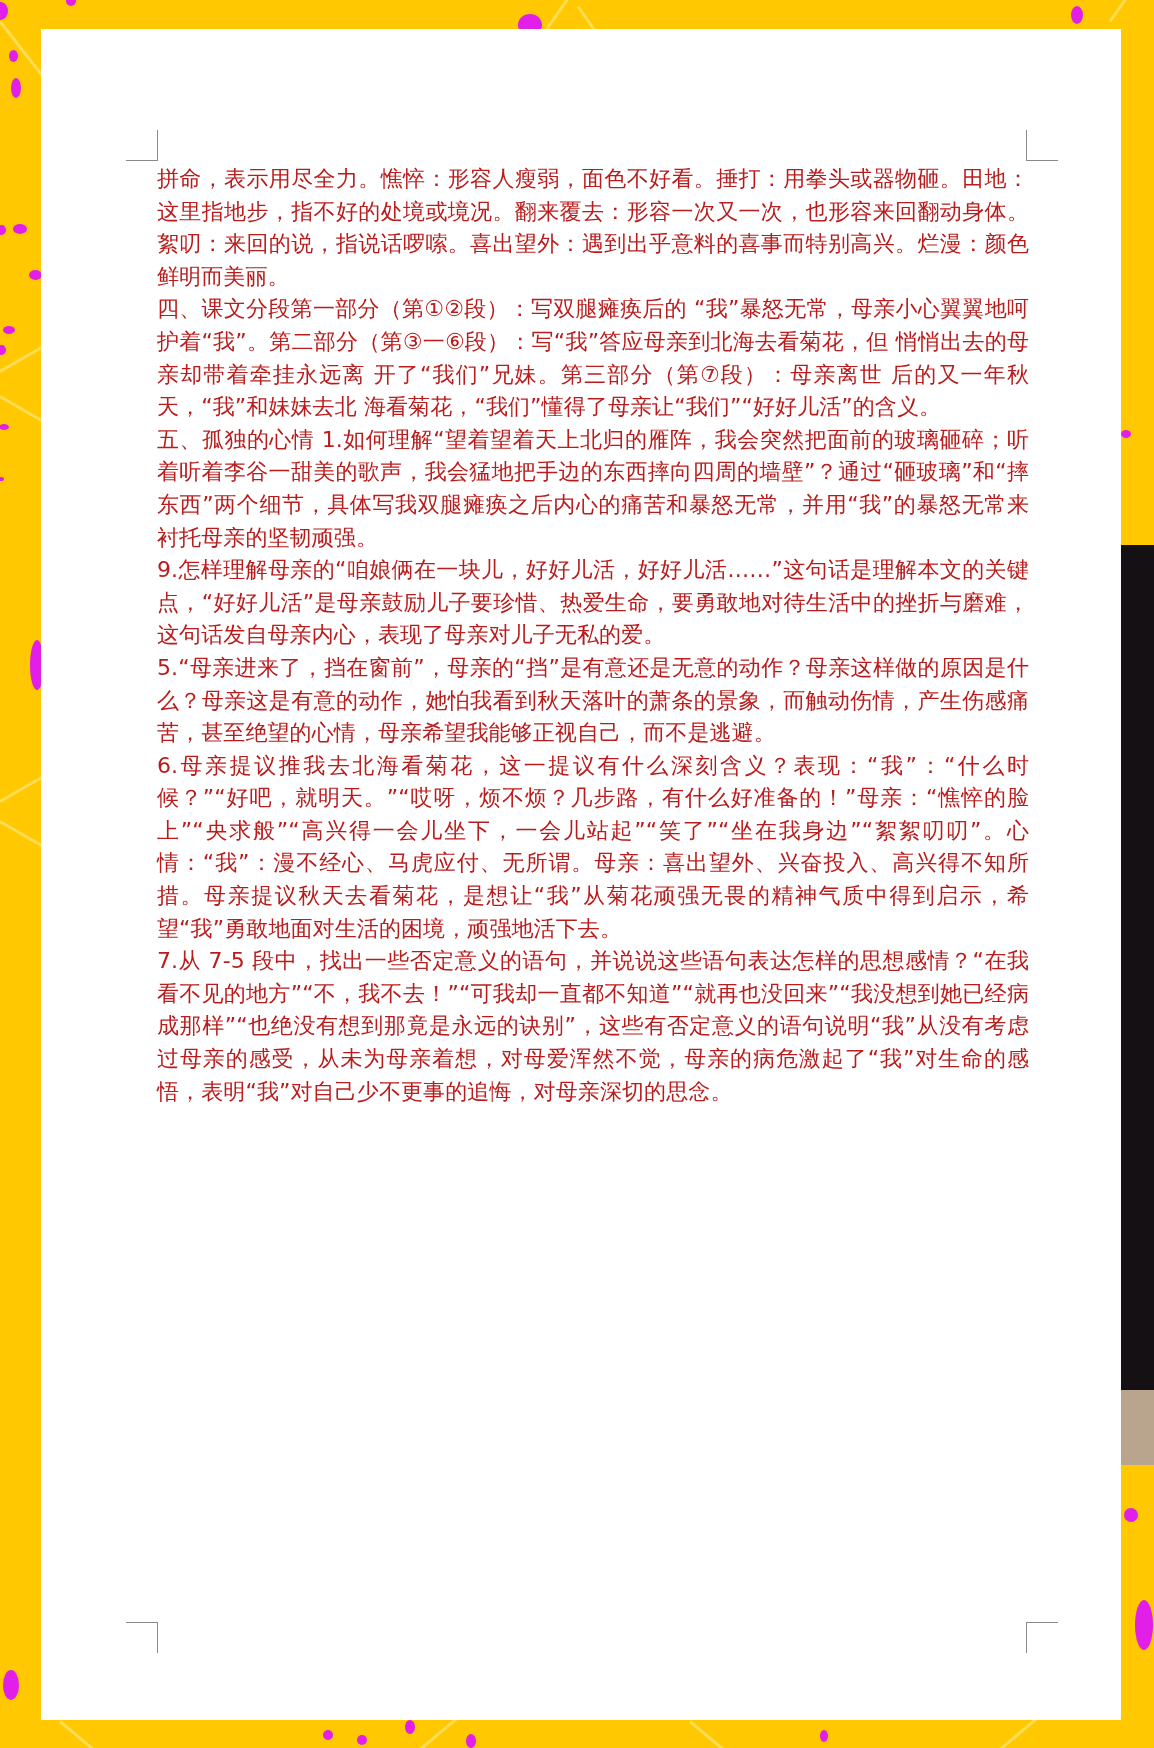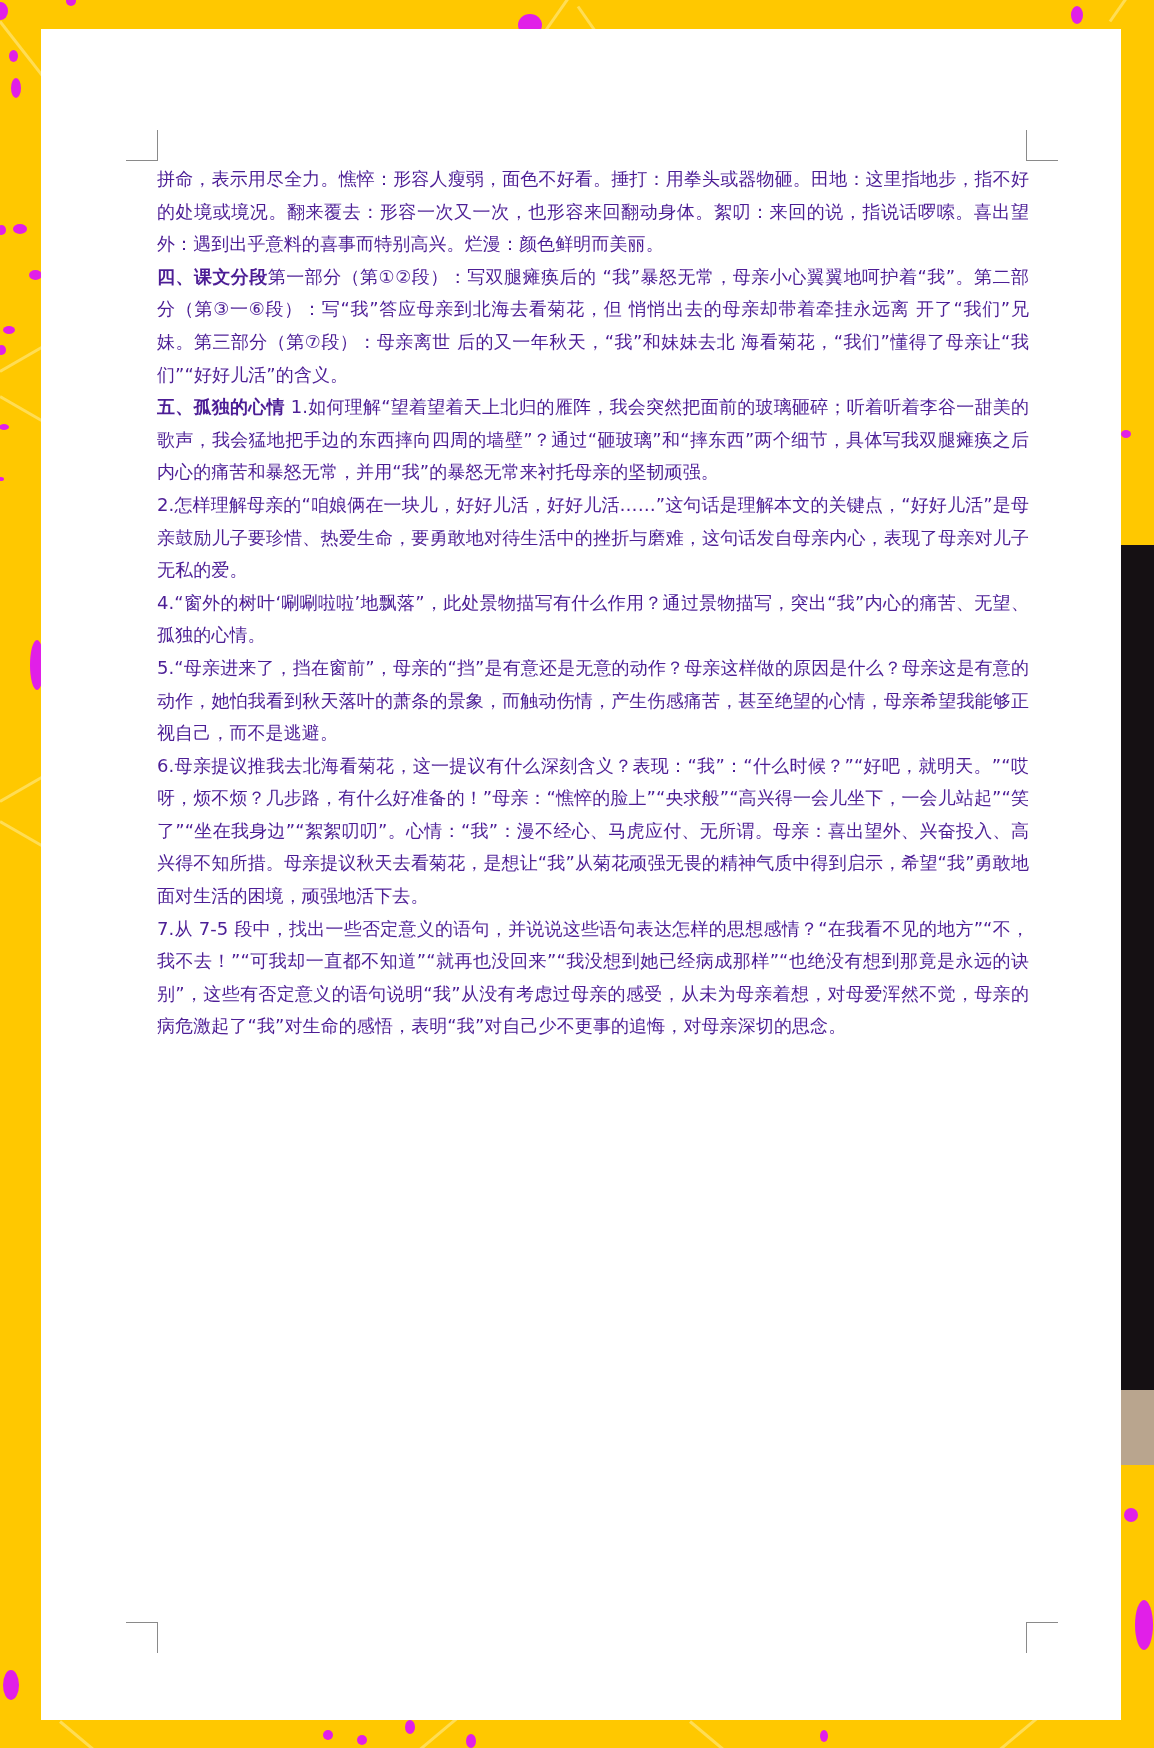--- a/index.html
+++ b/index.html
@@ -12,25 +12,25 @@
   .dot { position: absolute; border-radius: 50%; background: #e11fe8; }
   .dark-strip { position: absolute; left: 1121px; top: 545px; width: 33px; height: 845px; background: #151013; }
   .beige-strip { position: absolute; left: 1121px; top: 1390px; width: 33px; height: 75px; background: #b9a58e; }
   .page {
     position: absolute; left: 41px; top: 29px; width: 1080px; height: 1691px;
     background: #ffffff;
   }
   .corner { position: absolute; border-color: #8a8a8a; border-style: solid; border-width: 0; }
   .content {
     position: absolute; left: 157px; top: 163px; width: 872px;
-    font-size: 18px; line-height: 32.6px; color: #4c1d95;
+    font-size: 22px; line-height: 32.6px; color: #b91c1c;
     text-align: justify; letter-spacing: 0.1px;
   }
   .content p { margin: 0; }
-  .content b { font-weight: bold; }
+  .content b { font-weight: normal; }
 </style>
 </head>
 <body>
 
 <div>
   <div class="bg-line" style="left:0;top:20px;width:90px;transform:rotate(52deg);"></div>
   <div class="bg-line" style="left:545px;top:30px;width:60px;transform:rotate(-55deg);"></div>
   <div class="bg-line" style="left:578px;top:5px;width:60px;transform:rotate(55deg);"></div>
   <div class="bg-line" style="left:1110px;top:20px;width:60px;transform:rotate(-55deg);"></div>
   <div class="bg-line" style="left:0;top:370px;width:50px;transform:rotate(-30deg);"></div>
@@ -75,18 +75,17 @@
   <div class="corner" style="left:85px;top:101px;width:31px;height:30px;border-right-width:1px;border-bottom-width:1px;"></div>
   <div class="corner" style="left:985px;top:101px;width:31px;height:30px;border-left-width:1px;border-bottom-width:1px;"></div>
   <div class="corner" style="left:85px;top:1593px;width:31px;height:30px;border-right-width:1px;border-top-width:1px;"></div>
   <div class="corner" style="left:985px;top:1593px;width:31px;height:30px;border-left-width:1px;border-top-width:1px;"></div>
 </div>
 
 <div class="content">
   <p>拼命，表示用尽全力。憔悴：形容人瘦弱，面色不好看。捶打：用拳头或器物砸。田地：这里指地步，指不好的处境或境况。翻来覆去：形容一次又一次，也形容来回翻动身体。絮叨：来回的说，指说话啰嗦。喜出望外：遇到出乎意料的喜事而特别高兴。烂漫：颜色鲜明而美丽。</p>
   <p><b>四、课文分段</b><span>第一部分（第①②段）：写双腿瘫痪后的 “我”暴怒无常，母亲小心翼翼地呵护着“我”。第二部分（第③一⑥段）：写“我”答应母亲到北海去看菊花，但  悄悄出去的母亲却带着牵挂永远离  开了“我们”兄妹。第三部分（第⑦段）：母亲离世  后的又一年秋天，“我”和妹妹去北  海看菊花，“我们”懂得了母亲让“我们”“好好儿活”的含义。</span></p>
   <p><b>五、孤独的心情</b><span> 1.如何理解“望着望着天上北归的雁阵，我会突然把面前的玻璃砸碎；听着听着李谷一甜美的歌声，我会猛地把手边的东西摔向四周的墙壁”？通过“砸玻璃”和“摔东西”两个细节，具体写我双腿瘫痪之后内心的痛苦和暴怒无常，并用“我”的暴怒无常来衬托母亲的坚韧顽强。</span></p>
-  <p>2.怎样理解母亲的“咱娘俩在一块儿，好好儿活，好好儿活……”这句话是理解本文的关键点，“好好儿活”是母亲鼓励儿子要珍惜、热爱生命，要勇敢地对待生活中的挫折与磨难，这句话发自母亲内心，表现了母亲对儿子无私的爱。</p>
-  <p>4.“窗外的树叶‘唰唰啦啦’地飘落”，此处景物描写有什么作用？通过景物描写，突出“我”内心的痛苦、无望、孤独的心情。</p>
+  <p>9.怎样理解母亲的“咱娘俩在一块儿，好好儿活，好好儿活……”这句话是理解本文的关键点，“好好儿活”是母亲鼓励儿子要珍惜、热爱生命，要勇敢地对待生活中的挫折与磨难，这句话发自母亲内心，表现了母亲对儿子无私的爱。</p>
   <p>5.“母亲进来了，挡在窗前”，母亲的“挡”是有意还是无意的动作？母亲这样做的原因是什么？母亲这是有意的动作，她怕我看到秋天落叶的萧条的景象，而触动伤情，产生伤感痛苦，甚至绝望的心情，母亲希望我能够正视自己，而不是逃避。</p>
   <p>6.母亲提议推我去北海看菊花，这一提议有什么深刻含义？表现：“我”：“什么时候？”“好吧，就明天。”“哎呀，烦不烦？几步路，有什么好准备的！”母亲：“憔悴的脸上”“央求般”“高兴得一会儿坐下，一会儿站起”“笑了”“坐在我身边”“絮絮叨叨”。心情：“我”：漫不经心、马虎应付、无所谓。母亲：喜出望外、兴奋投入、高兴得不知所措。母亲提议秋天去看菊花，是想让“我”从菊花顽强无畏的精神气质中得到启示，希望“我”勇敢地面对生活的困境，顽强地活下去。</p>
   <p>7.从 7-5 段中，找出一些否定意义的语句，并说说这些语句表达怎样的思想感情？“在我看不见的地方”“不，我不去！”“可我却一直都不知道”“就再也没回来”“我没想到她已经病成那样”“也绝没有想到那竟是永远的诀别”，这些有否定意义的语句说明“我”从没有考虑过母亲的感受，从未为母亲着想，对母爱浑然不觉，母亲的病危激起了“我”对生命的感悟，表明“我”对自己少不更事的追悔，对母亲深切的思念。</p>
 </div>
 
 </body></html>

